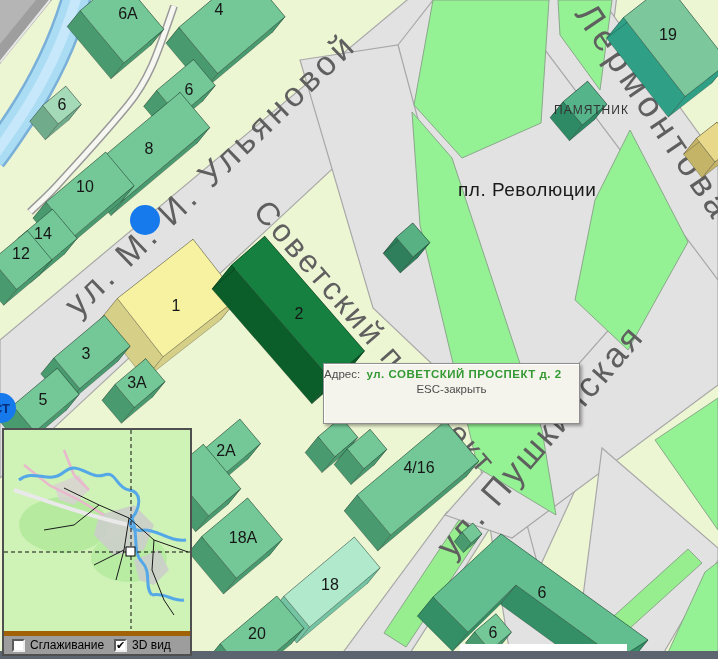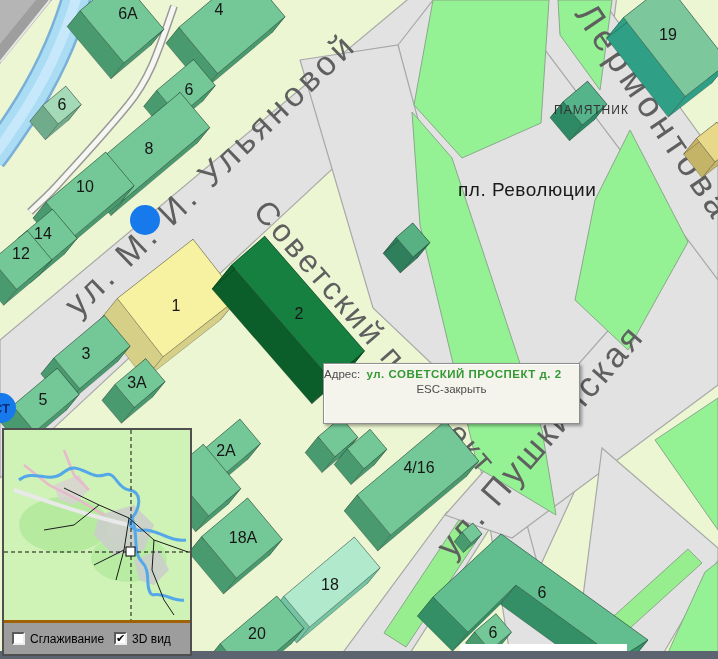--- a/index.html
+++ b/index.html
@@ -16,22 +16,22 @@
            background:#f4f4ec;border:1px solid #8f8f8f;
            box-shadow:inset 1px 1px 0 #ffffff,2px 2px 3px rgba(0,0,0,.35);
            font-size:11.5px;line-height:14.5px;color:#4d4d4d;padding:3px 0;
            box-sizing:border-box;white-space:nowrap;}
   .tt-green{color:#339933;font-weight:bold;letter-spacing:.5px;}
   .tt-teal{color:#1f7ca8;}
   .tt-esc{text-align:center;}
   
   .minimap{position:absolute;left:2px;top:428px;width:186px;height:224px;
            border:2px solid #4f4f4f;background:#cff2b6;}
-  .mm-bar{position:absolute;left:0;bottom:0;width:100%;height:34px;
-          background:#9d9d9d;border-top:3px solid #a16207;display:flex;
+  .mm-bar{position:absolute;left:0;bottom:0;width:100%;height:23px;
+          background:#9d9d9d;border-top:5px solid #a16207;display:flex;
           align-items:center;gap:10px;padding-left:8px;box-sizing:border-box;}
   .cb-group{display:flex;align-items:center;gap:5px;cursor:default;}
   .cb{width:13px;height:13px;background:#fff;box-sizing:border-box;
       border-top:2px solid #5a5a5a;border-left:2px solid #5a5a5a;
       border-bottom:2px solid #ededed;border-right:2px solid #ededed;
       display:flex;align-items:center;justify-content:center;
       font-size:11px;color:#000;line-height:9px;}
   .cb-label{font-size:12px;color:#000;}
   .bottom-strip{position:absolute;left:0;top:651px;width:718px;height:8px;
                 background:#5c6470;}

